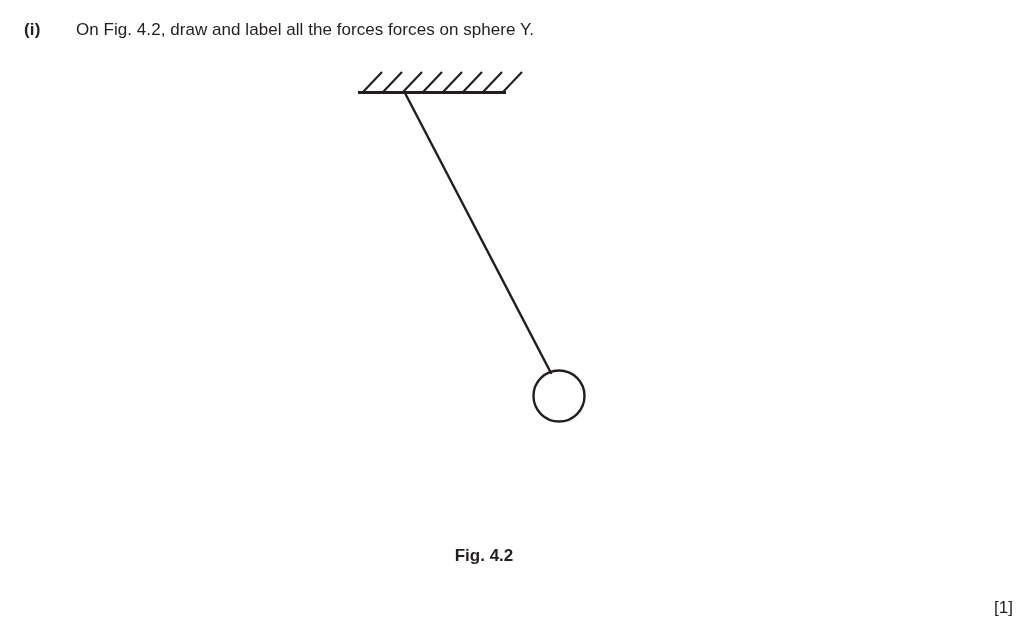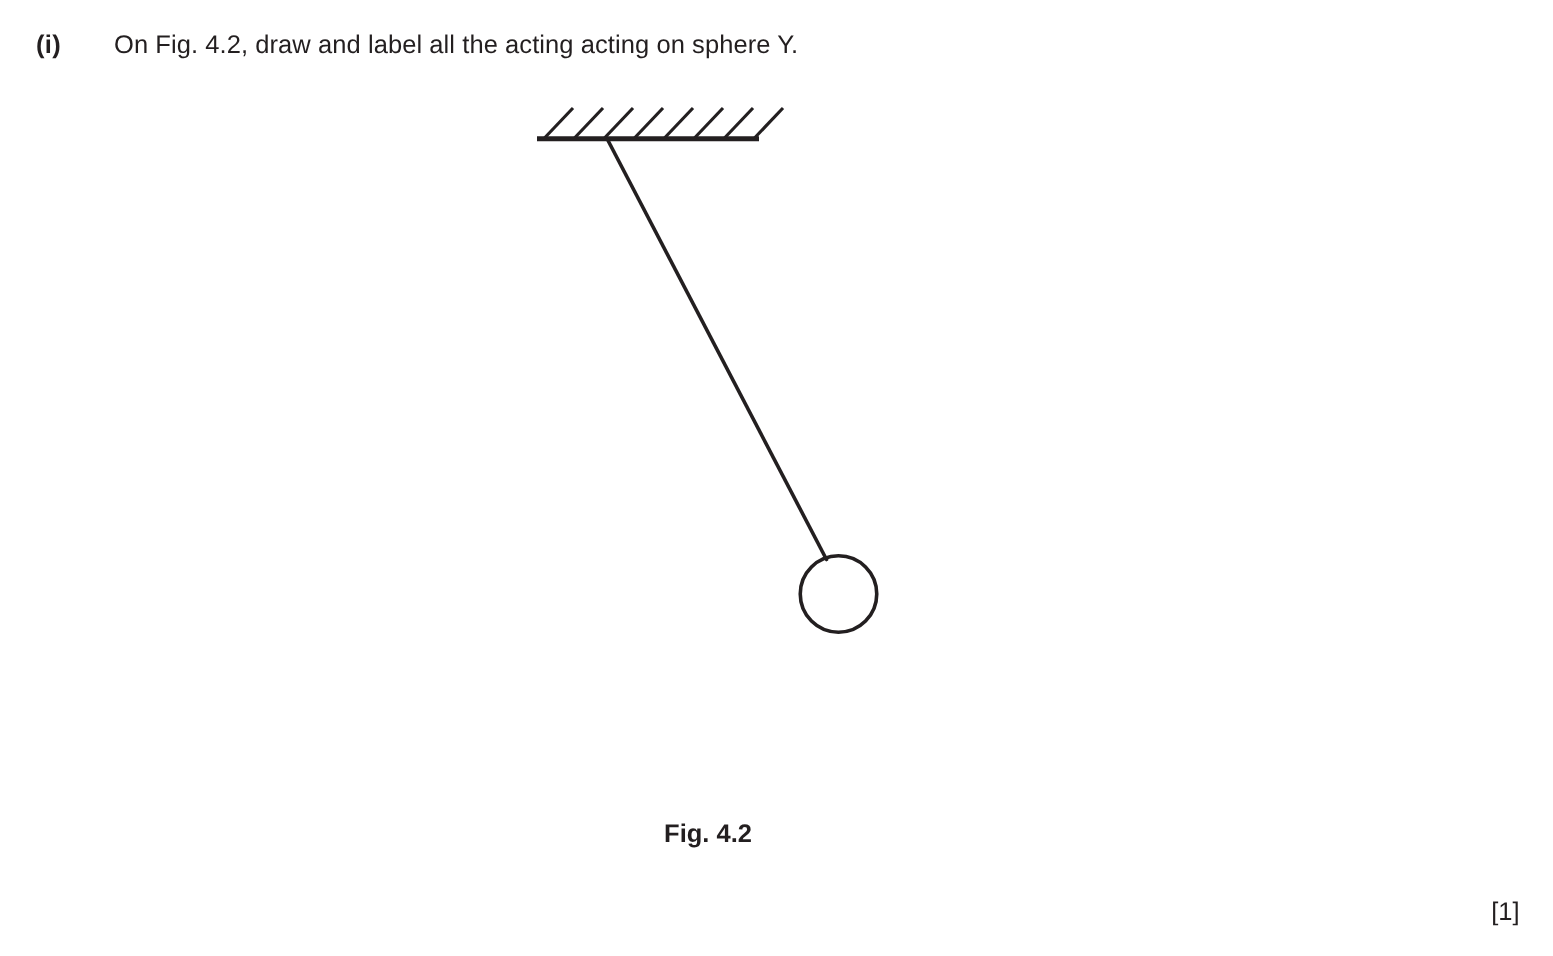--- a/index.html
+++ b/index.html
@@ -58,21 +58,21 @@
     height: 637px;
     pointer-events: none;
   }
   .figure-svg {
     display: block;
   }
 
   
   .figure-caption {
     position: absolute;
-    left: 0;
+    left: 12px;
     top: 546px;
     width: 944px;
     text-align: center;
     font-size: 17px;
     font-weight: bold;
     color: #231f20;
   }
 
   
   .marks {
@@ -84,21 +84,21 @@
     color: #231f20;
   }
 </style>
 </head>
 <body>
 
 <div class="page">
 
   <div class="question-row">
     <span class="question-marker">(i)</span>
-    <span class="question-text">On Fig. 4.2, draw and label all the acting acting on sphere Y.</span>
+    <span class="question-text">On Fig. 4.2, draw and label all the forces forces on sphere Y.</span>
   </div>
 
   <div class="figure-area">
     <svg class="figure-svg" width="1035" height="637" viewBox="0 0 1035 637" xmlns="http://www.w3.org/2000/svg">
 
       <g stroke="#231f20" stroke-width="2.1" stroke-linecap="butt" fill="none">
         <line x1="363" y1="92" x2="382" y2="72"></line>
         <line x1="383" y1="92" x2="402" y2="72"></line>
         <line x1="403" y1="92" x2="422" y2="72"></line>
         <line x1="423" y1="92" x2="442" y2="72"></line>

